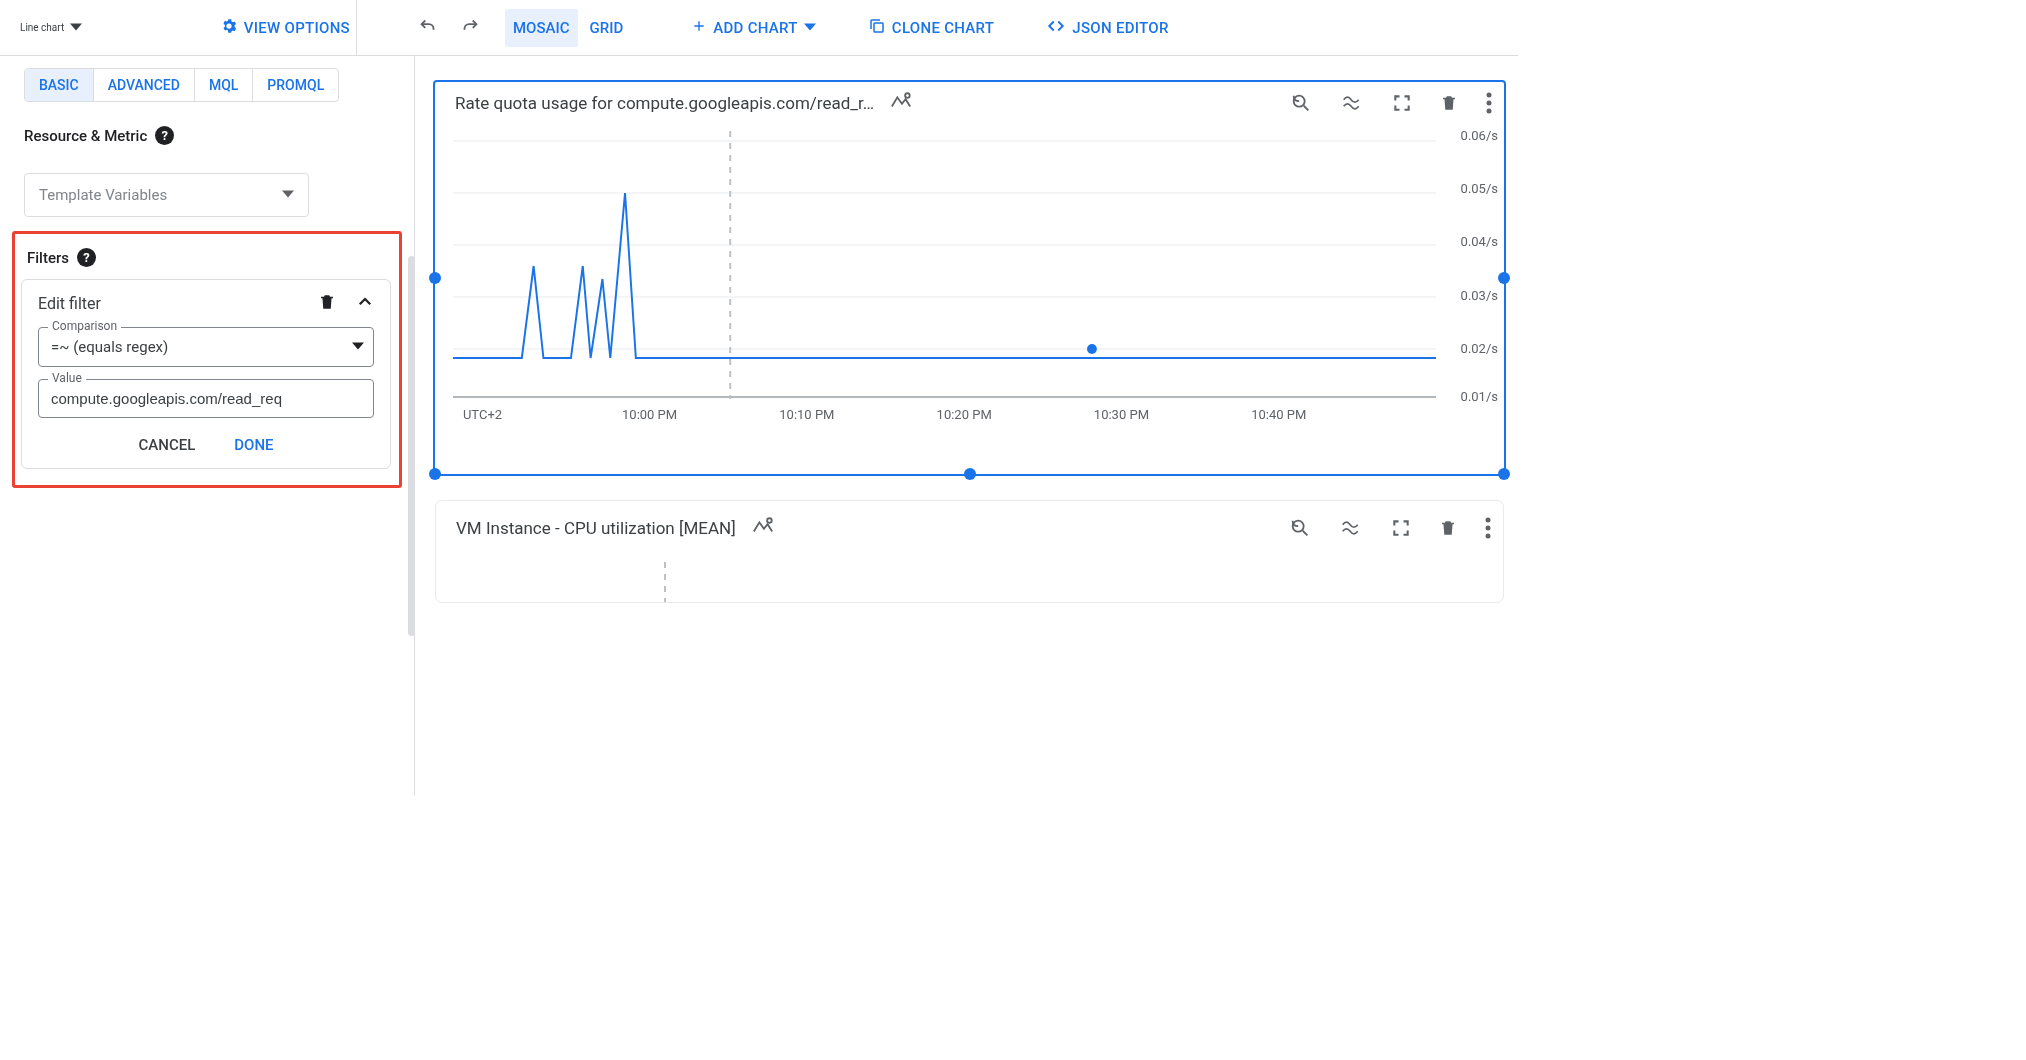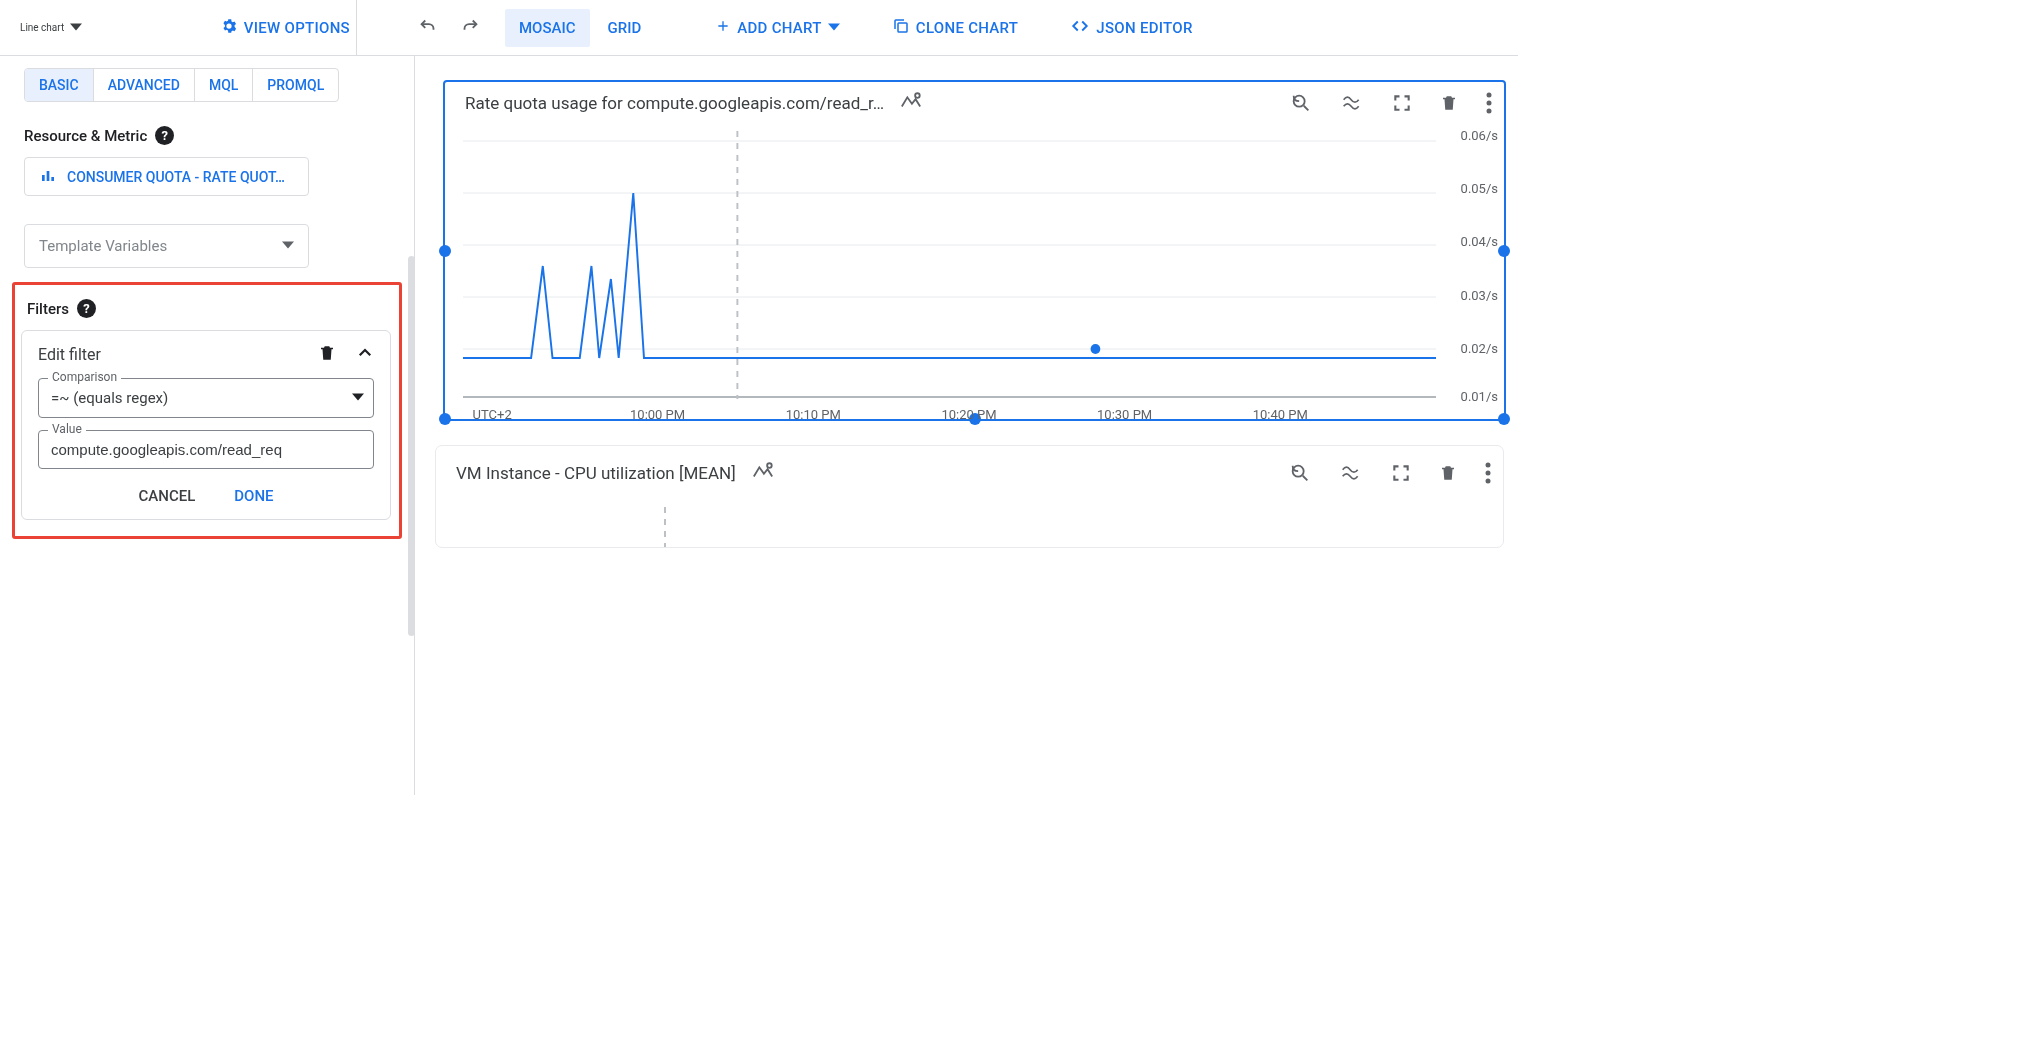--- a/index.html
+++ b/index.html
@@ -19,21 +19,21 @@
   .view-options { display: flex; align-items: center; color: #1a73e8; font-weight: 500; font-size: 15px; letter-spacing: .3px; cursor: pointer; }
   .view-options .gear { margin-right: 6px; }
   .toolbar-divider { width: 1px; height: 100%; background: #dadce0; margin: 0 0px; }
   .toolbar-right { flex: 1; display: flex; align-items: center; padding: 0 16px; }
   .tb-btn { color: #1a73e8; font-weight: 500; font-size: 15px; display: flex; align-items: center; cursor: pointer; padding: 8px 12px; border-radius: 4px; letter-spacing: .3px; }
   .tb-btn .ico { margin-right: 6px; }
   .tb-btn.caretafter .caret { margin-left: 6px; }
   .undo-redo { display: flex; gap: 4px; margin: 0 16px 0 36px; }
   .undo-redo .icobtn { padding: 8px; color: #5f6368; cursor: pointer; }
   .layout-tabs { display: flex; gap: 4px; margin-right: 48px; }
-  .layout-tab { padding: 10px 14px; color: #1a73e8; font-weight: 500; cursor: pointer; border-radius: 2px; font-size: 15px; }
+  .layout-tab { padding: 10px 8px; color: #1a73e8; font-weight: 500; cursor: pointer; border-radius: 2px; font-size: 15px; }
   .layout-tab.active { background: #e8f0fe; }
   .tbgap { width: 28px; }
 
   .main { flex: 1; display: flex; min-height: 0; }
 
   .sidebar { width: 415px; border-right: 1px solid #dadce0; padding: 0; overflow: hidden; position: relative; }
   .scroll-shadow { position:absolute; right:-1px; top:200px; width:7px; height:380px; background:#bdc1c6; border-radius:4px; opacity:.55; }
   .sb-section { padding: 12px 18px 0 24px; }
   .query-tabs { display: flex; border: 1px solid #dadce0; border-radius: 4px; overflow: hidden; margin-bottom: 24px; width: fit-content; }
   .qt { padding: 8px 14px; font-size: 14px; font-weight: 500; color: #1a73e8; cursor: pointer; border-right: 1px solid #dadce0; }
@@ -171,30 +171,20 @@
         <div class="query-tabs">
           <div class="qt active">BASIC</div>
           <div class="qt">ADVANCED</div>
           <div class="qt">MQL</div>
           <div class="qt">PROMQL</div>
         </div>
         <div class="section-head">
           <span>Resource &amp; Metric</span>
           <span class="help-icon">?</span>
         </div>
-        <div class="metric-btn">
-          <span class="bar-icon">
-            <svg width="18" height="16" viewBox="0 0 24 24" fill="#1a73e8">
-                <rect x="3" y="12" width="4" height="9"></rect>
-                <rect x="10" y="6" width="4" height="15"></rect>
-                <rect x="17" y="15" width="4" height="6"></rect>
-              </svg>
-          </span>
-          <span class="txt">CONSUMER QUOTA - RATE QUOT…</span>
-        </div>
         <div class="tmpl-select">
           <span>Template Variables</span>
           <span>
             <svg width="12" height="12" viewBox="0 0 10 6">
                 <path d="M0 0l5 6 5-6z" fill="#5f6368"></path>
               </svg>
           </span>
         </div>
       </div>
 
@@ -234,21 +224,21 @@
           </div>
           <div class="fc-actions">
             <span class="cancel">CANCEL</span>
             <span class="done">DONE</span>
           </div>
         </div>
       </div>
     </div>
 
     <div class="canvas">
-      <div class="panel sel" style="height:337px;margin-left:10px;">
+      <div class="panel sel" style="height:392px;">
         <div class="sel-dot" style="left:-6px; top:50%; transform:translateY(-50%);"></div>
         <div class="sel-dot" style="right:-6px; top:50%; transform:translateY(-50%);"></div>
         <div class="sel-dot" style="left:-6px; bottom:-6px;"></div>
         <div class="sel-dot" style="right:-6px; bottom:-6px;"></div>
         <div class="sel-dot" style="left:50%; bottom:-6px; transform:translateX(-50%);"></div>
         <div class="panel-head">
           <span class="panel-title">Rate quota usage for compute.googleapis.com/read_r…</span>
           <span style="margin-left:16px;">
             <svg width="22" height="22" viewBox="0 0 24 24" fill="none" stroke="#5f6368" stroke-width="2">
                 <path d="M2 18l6-10 5 7 4-5 5 8"></path>

